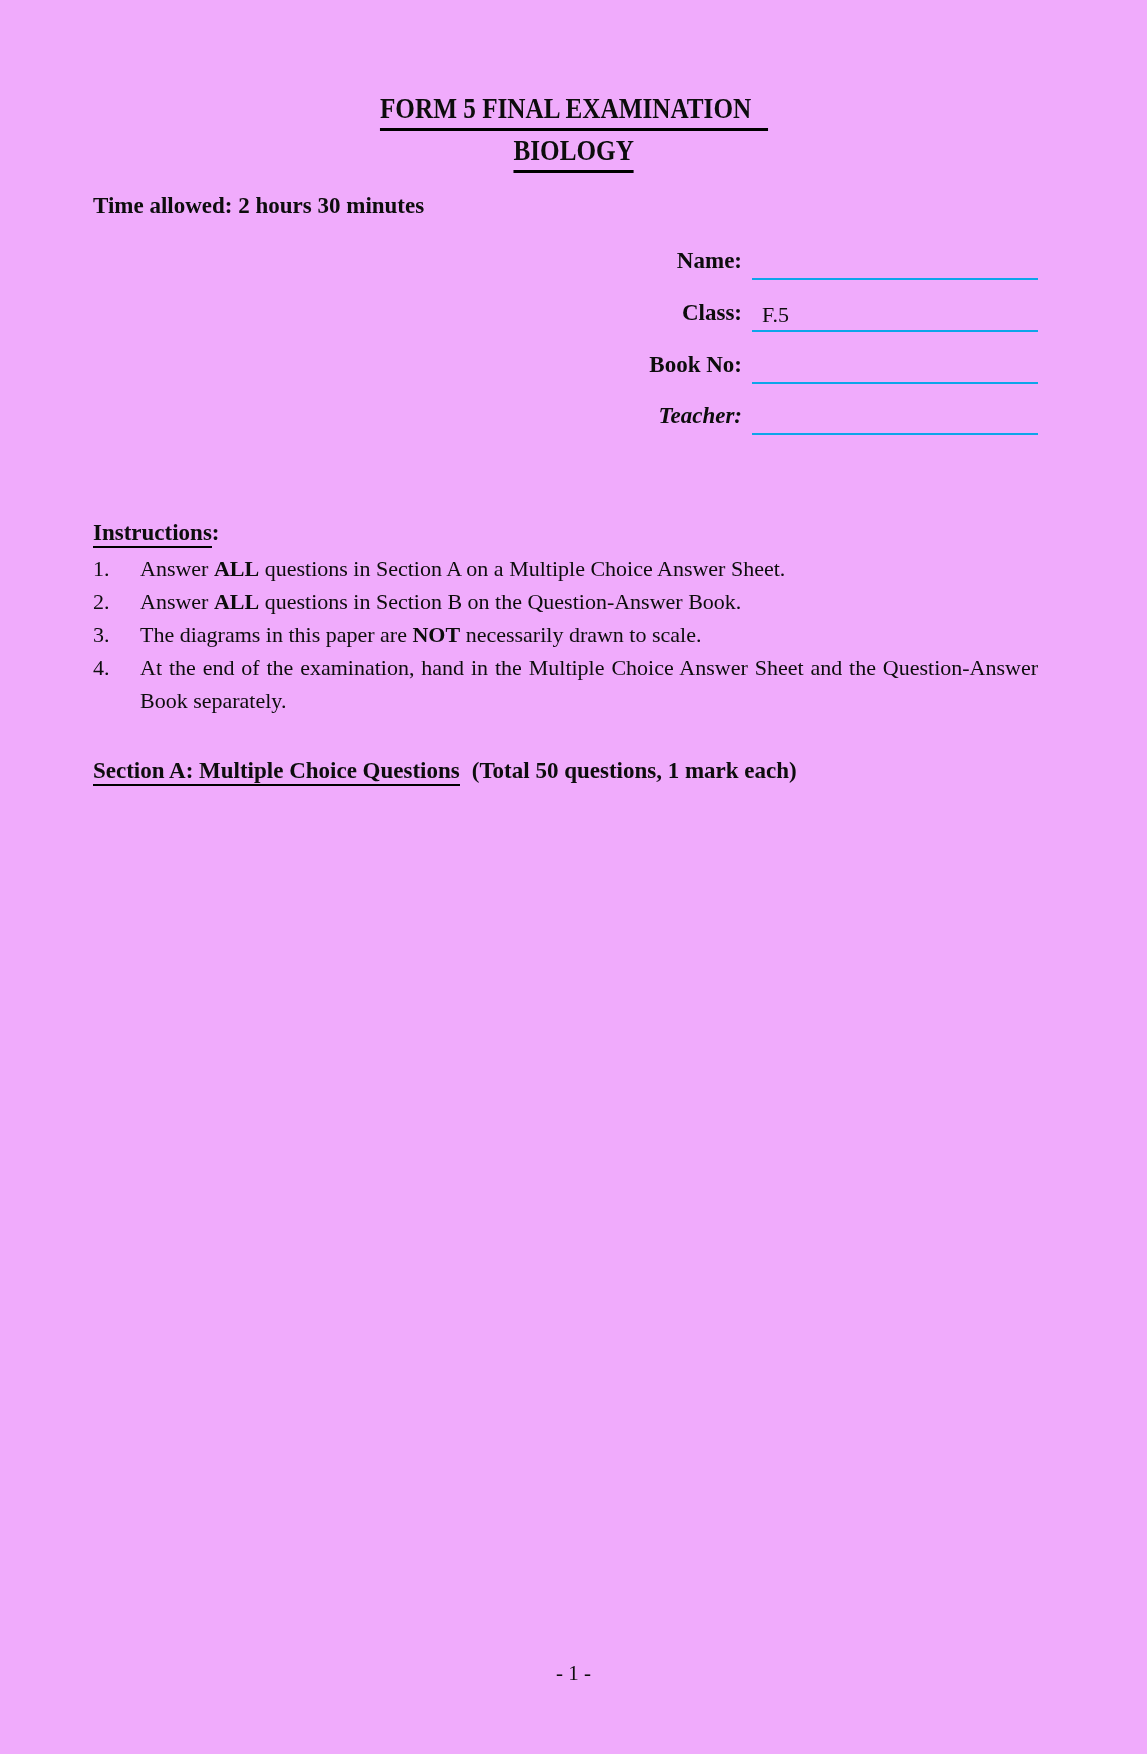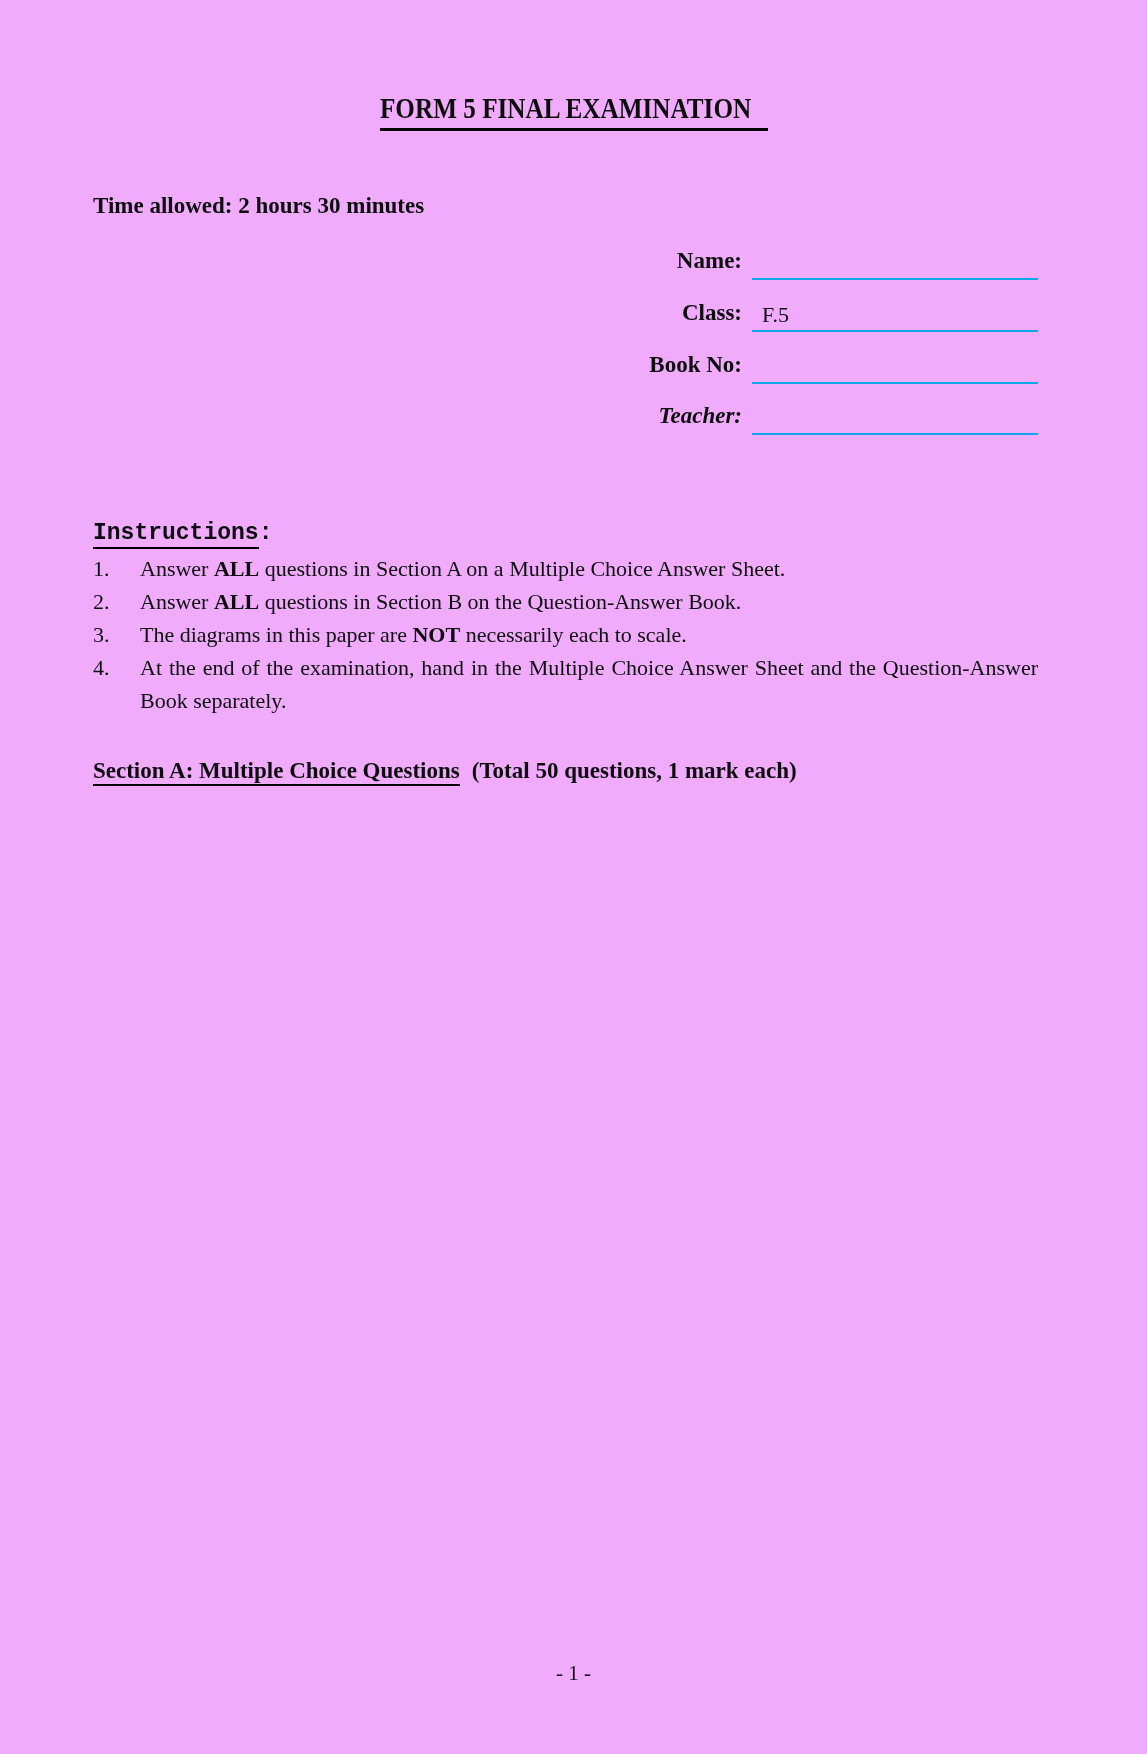--- a/index.html
+++ b/index.html
@@ -75,21 +75,20 @@
     padding-left: 10px;
   }
 
   
   .instructions-heading {
     position: absolute;
     top: 520px;
     left: 93px;
     font-size: 23px;
     font-weight: bold;
-    font-family: Liberation Mono, monospace;
   }
   .u2 {
     border-bottom: 2px solid #000;
     padding-bottom: 1px;
   }
   .instruction-list {
     position: absolute;
     top: 552px;
     left: 93px;
     width: 945px;
@@ -124,20 +123,23 @@
 </style>
 </head>
 <body>
 
 <div class="page">
 
   <header class="title-block">
     <div class="title-line">
       <span class="u-ext">FORM 5 FINAL EXAMINATION</span>
     </div>
+    <div class="title-line">
+      <span>BIOLOGY</span>
+    </div>
   </header>
 
   <div class="time-allowed">Time allowed: 2 hours 30 minutes</div>
 
   <div>
     <div class="field-row row-1">
       <span class="field-label">Name:</span>
       <span class="field-blank">
           <span class="field-value"></span>
         </span>
@@ -170,21 +172,21 @@
     <div class="instruction-item">
       <span class="item-num">1.</span>
       <span class="item-text"><span>Answer </span><b>ALL</b><span> questions in Section A on a Multiple Choice Answer Sheet.</span></span>
     </div>
     <div class="instruction-item">
       <span class="item-num">2.</span>
       <span class="item-text"><span>Answer </span><b>ALL</b><span> questions in Section B on the Question-Answer Book.</span></span>
     </div>
     <div class="instruction-item">
       <span class="item-num">3.</span>
-      <span class="item-text"><span>The diagrams in this paper are </span><b>NOT</b><span> necessarily each to scale.</span></span>
+      <span class="item-text"><span>The diagrams in this paper are </span><b>NOT</b><span> necessarily drawn to scale.</span></span>
     </div>
     <div class="instruction-item">
       <span class="item-num">4.</span>
       <span class="item-text justify"><span>At the end of the examination, hand in the Multiple Choice Answer Sheet and the Question-Answer Book separately.</span><b></b><span></span></span>
     </div>
   </div>
 
   <div class="section-heading">
     <span class="u2">Section A: Multiple Choice Questions</span><span class="section-suffix">(Total 50 questions, 1 mark each)</span>
   </div>

